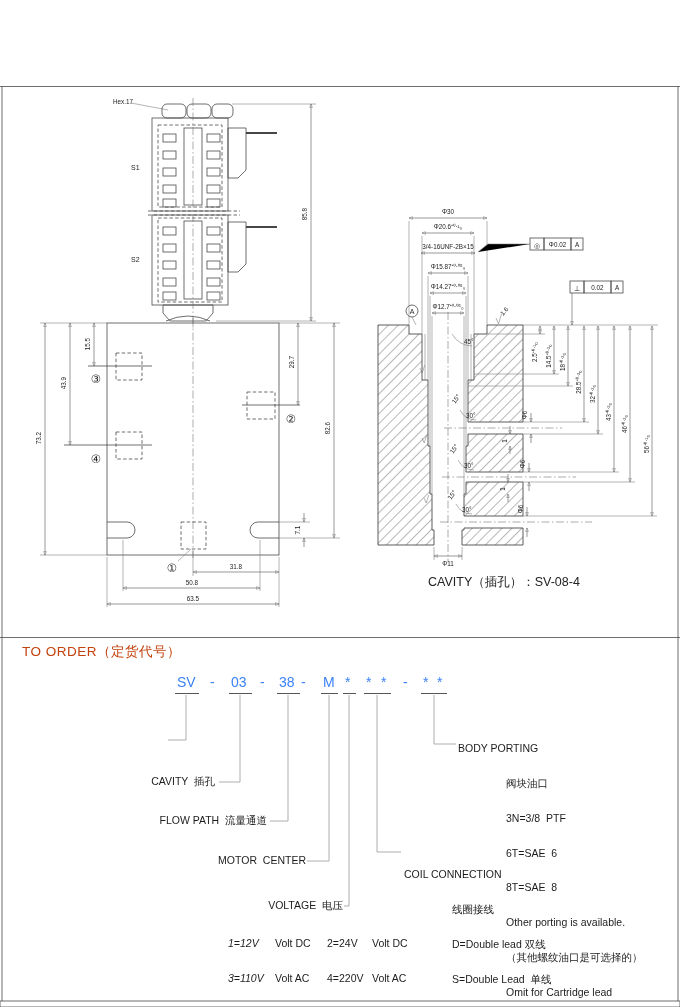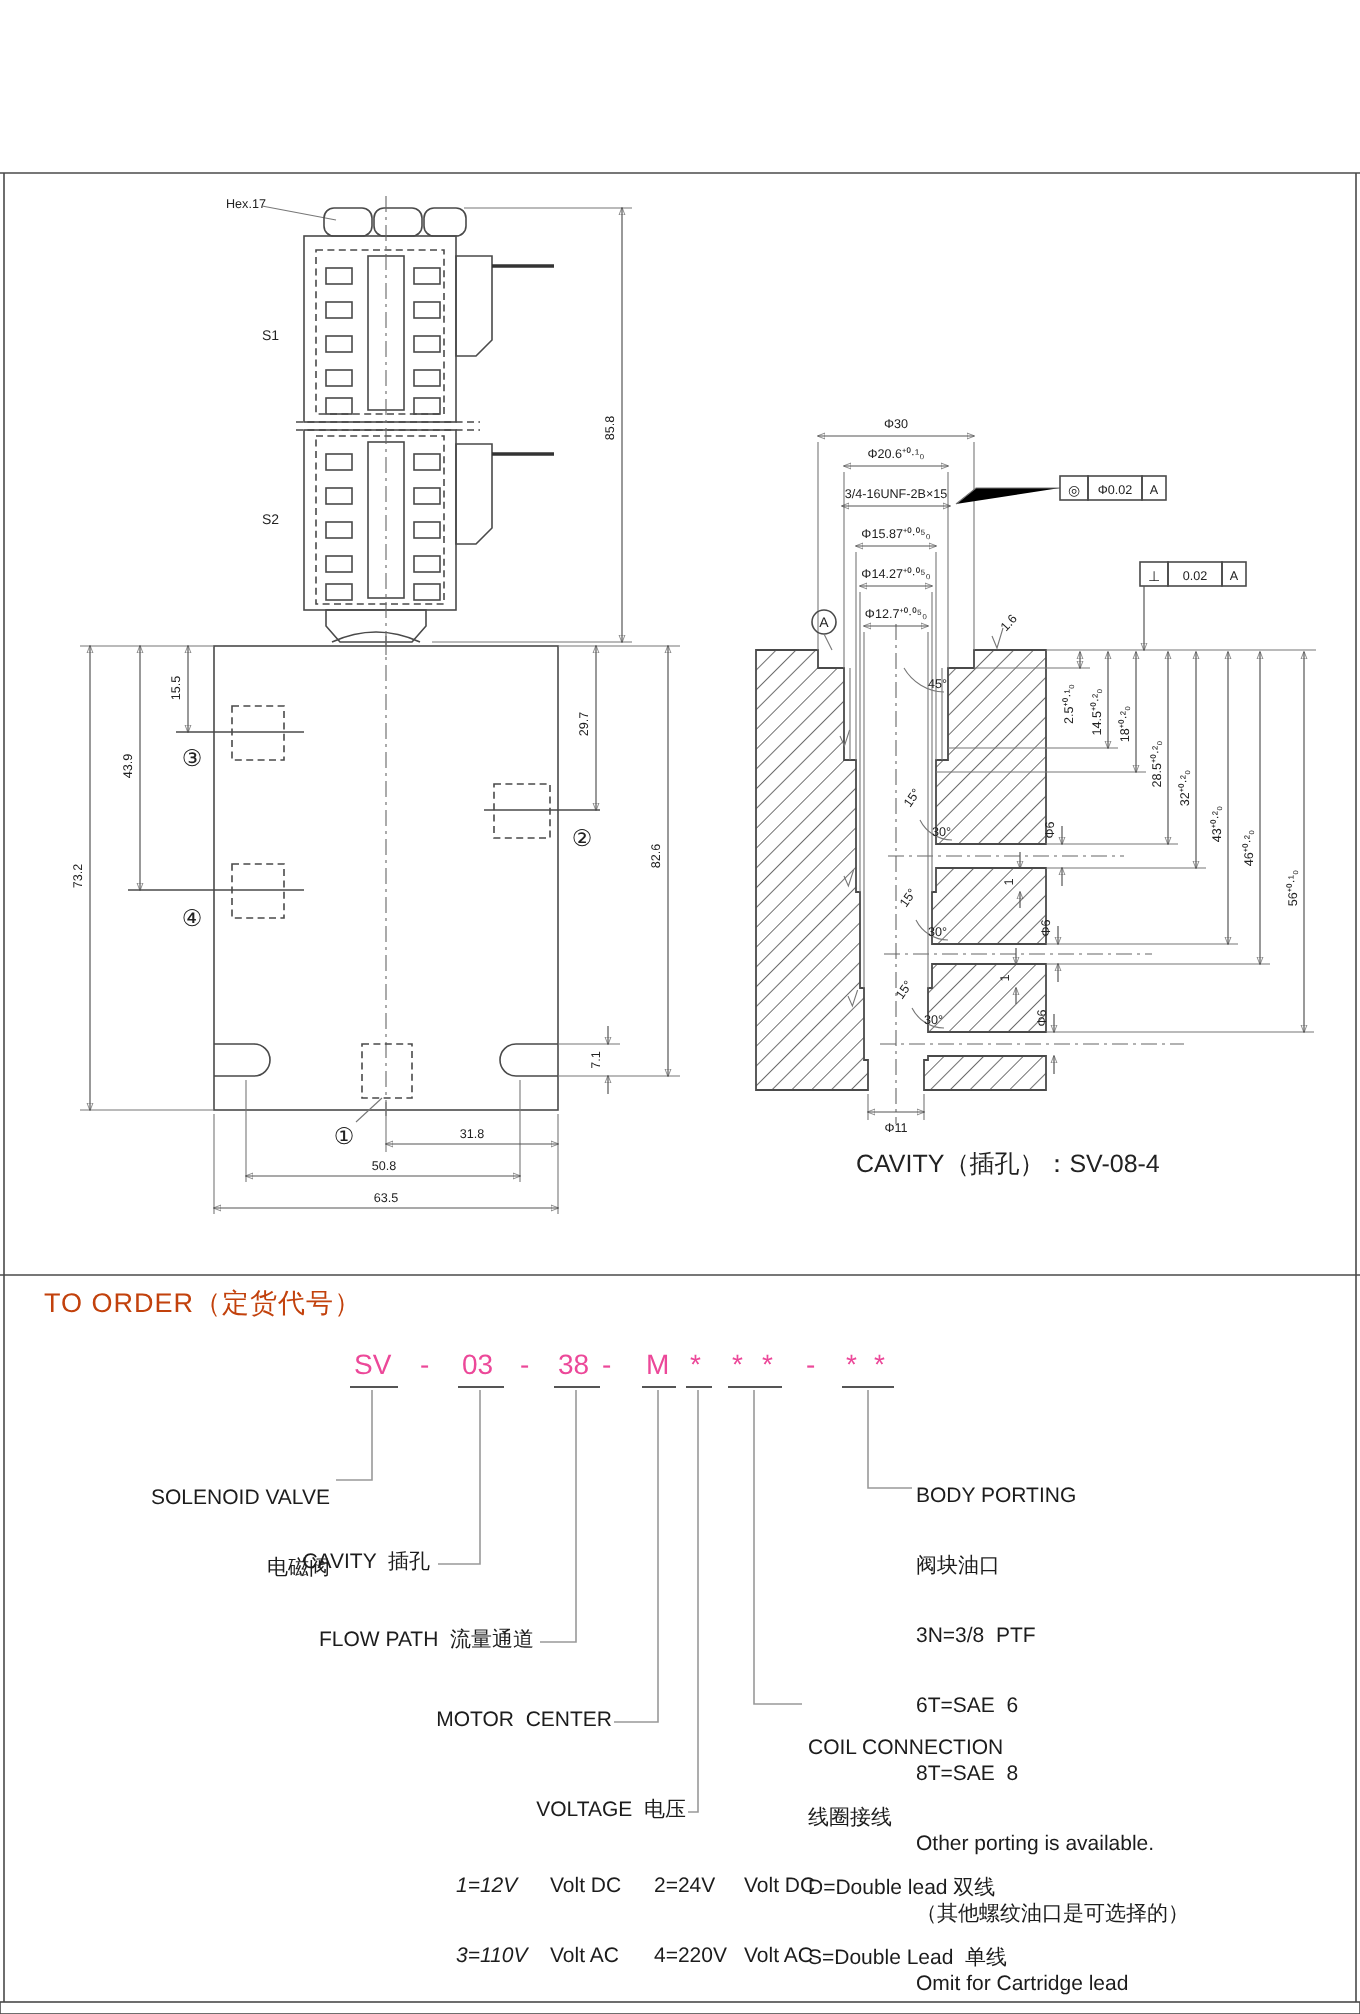--- a/index.html
+++ b/index.html
@@ -12,27 +12,27 @@
   svg .dash{stroke-dasharray:3.5,2.2;}
   svg .dashdot{stroke:#666;stroke-width:.55;stroke-dasharray:8,2.5,1.5,2.5;}
   svg .lead{stroke:#999;stroke-width:.8;}
   svg .hatch{fill:url(#h1);stroke:#4a4a4a;stroke-width:.9;}
   svg .wire{stroke:#333;stroke-width:1.8;}
   svg text{font-family:"Liberation Sans",sans-serif;fill:#222;stroke:none;}
   .t6{font-size:6.3px;}.t7{font-size:7px;}.t11{font-size:11.5px;}
   .blk{position:absolute;white-space:pre;line-height:11.6px;font-size:10.5px;color:#1c1c1c;}
   .rt{text-align:right;}
   .ordtitle{position:absolute;left:22px;top:643px;font-size:13.5px;color:#c2410c;letter-spacing:.5px;}
-  .code{position:absolute;top:674px;font-size:14px;color:#ec4899;}
+  .code{position:absolute;top:674px;font-size:14px;color:#3b82f6;}
   .uline{position:absolute;top:693px;height:1px;background:#555;}
   .capt{font-size:12.5px;color:#111;}
   .vrow{display:flex;}
   .vrow span{display:inline-block;white-space:pre;}
   .vc1{width:47px;font-style:italic;}.vc2{width:52px;}.vc3{width:45px;}
-  .coil-line,.port-line{white-space:pre;}
+  .coil-line,.port-line{white-space:pre;margin-left:48px;}
 </style>
 </head>
 <body>
 
 <div id="page">
 
 <svg id="art" width="680" height="1007" viewBox="0 0 680 1007">
   <defs>
     <pattern id="h1" width="7" height="7" patternUnits="userSpaceOnUse" patternTransform="rotate(45)">
       <line x1="0" y1="0" x2="0" y2="7" stroke="#8a8a8a" stroke-width="0.6"></line>
@@ -341,24 +341,20 @@
     <span class="code" style="left:437px">*</span>
     <div class="uline" style="left:175px;width:24px"></div>
     <div class="uline" style="left:229px;width:23px"></div>
     <div class="uline" style="left:277px;width:23px"></div>
     <div class="uline" style="left:321px;width:17px"></div>
     <div class="uline" style="left:343px;width:13px"></div>
     <div class="uline" style="left:364px;width:27px"></div>
     <div class="uline" style="left:421px;width:26px"></div>
   </div>
 
-  <div class="blk rt" style="left:35px;top:721px;width:130px">
-    <div>SOLENOID VALVE</div>
-    <div>电磁阀</div>
-  </div>
   <div class="blk rt" style="left:85px;top:776px;width:130px">CAVITY  插孔</div>
   <div class="blk rt" style="left:137px;top:815px;width:130px">FLOW PATH  流量通道</div>
   <div class="blk rt" style="left:176px;top:855px;width:130px">MOTOR  CENTER</div>
   <div class="blk rt" style="left:213px;top:900px;width:130px">VOLTAGE  电压</div>
 
   <div class="blk" style="left:228px;top:915px">
     <div class="vrow">
       <span class="vc1">1=12V</span><span class="vc2">Volt DC</span><span class="vc3">2=24V</span><span>Volt DC</span>
     </div>
     <div class="vrow">

